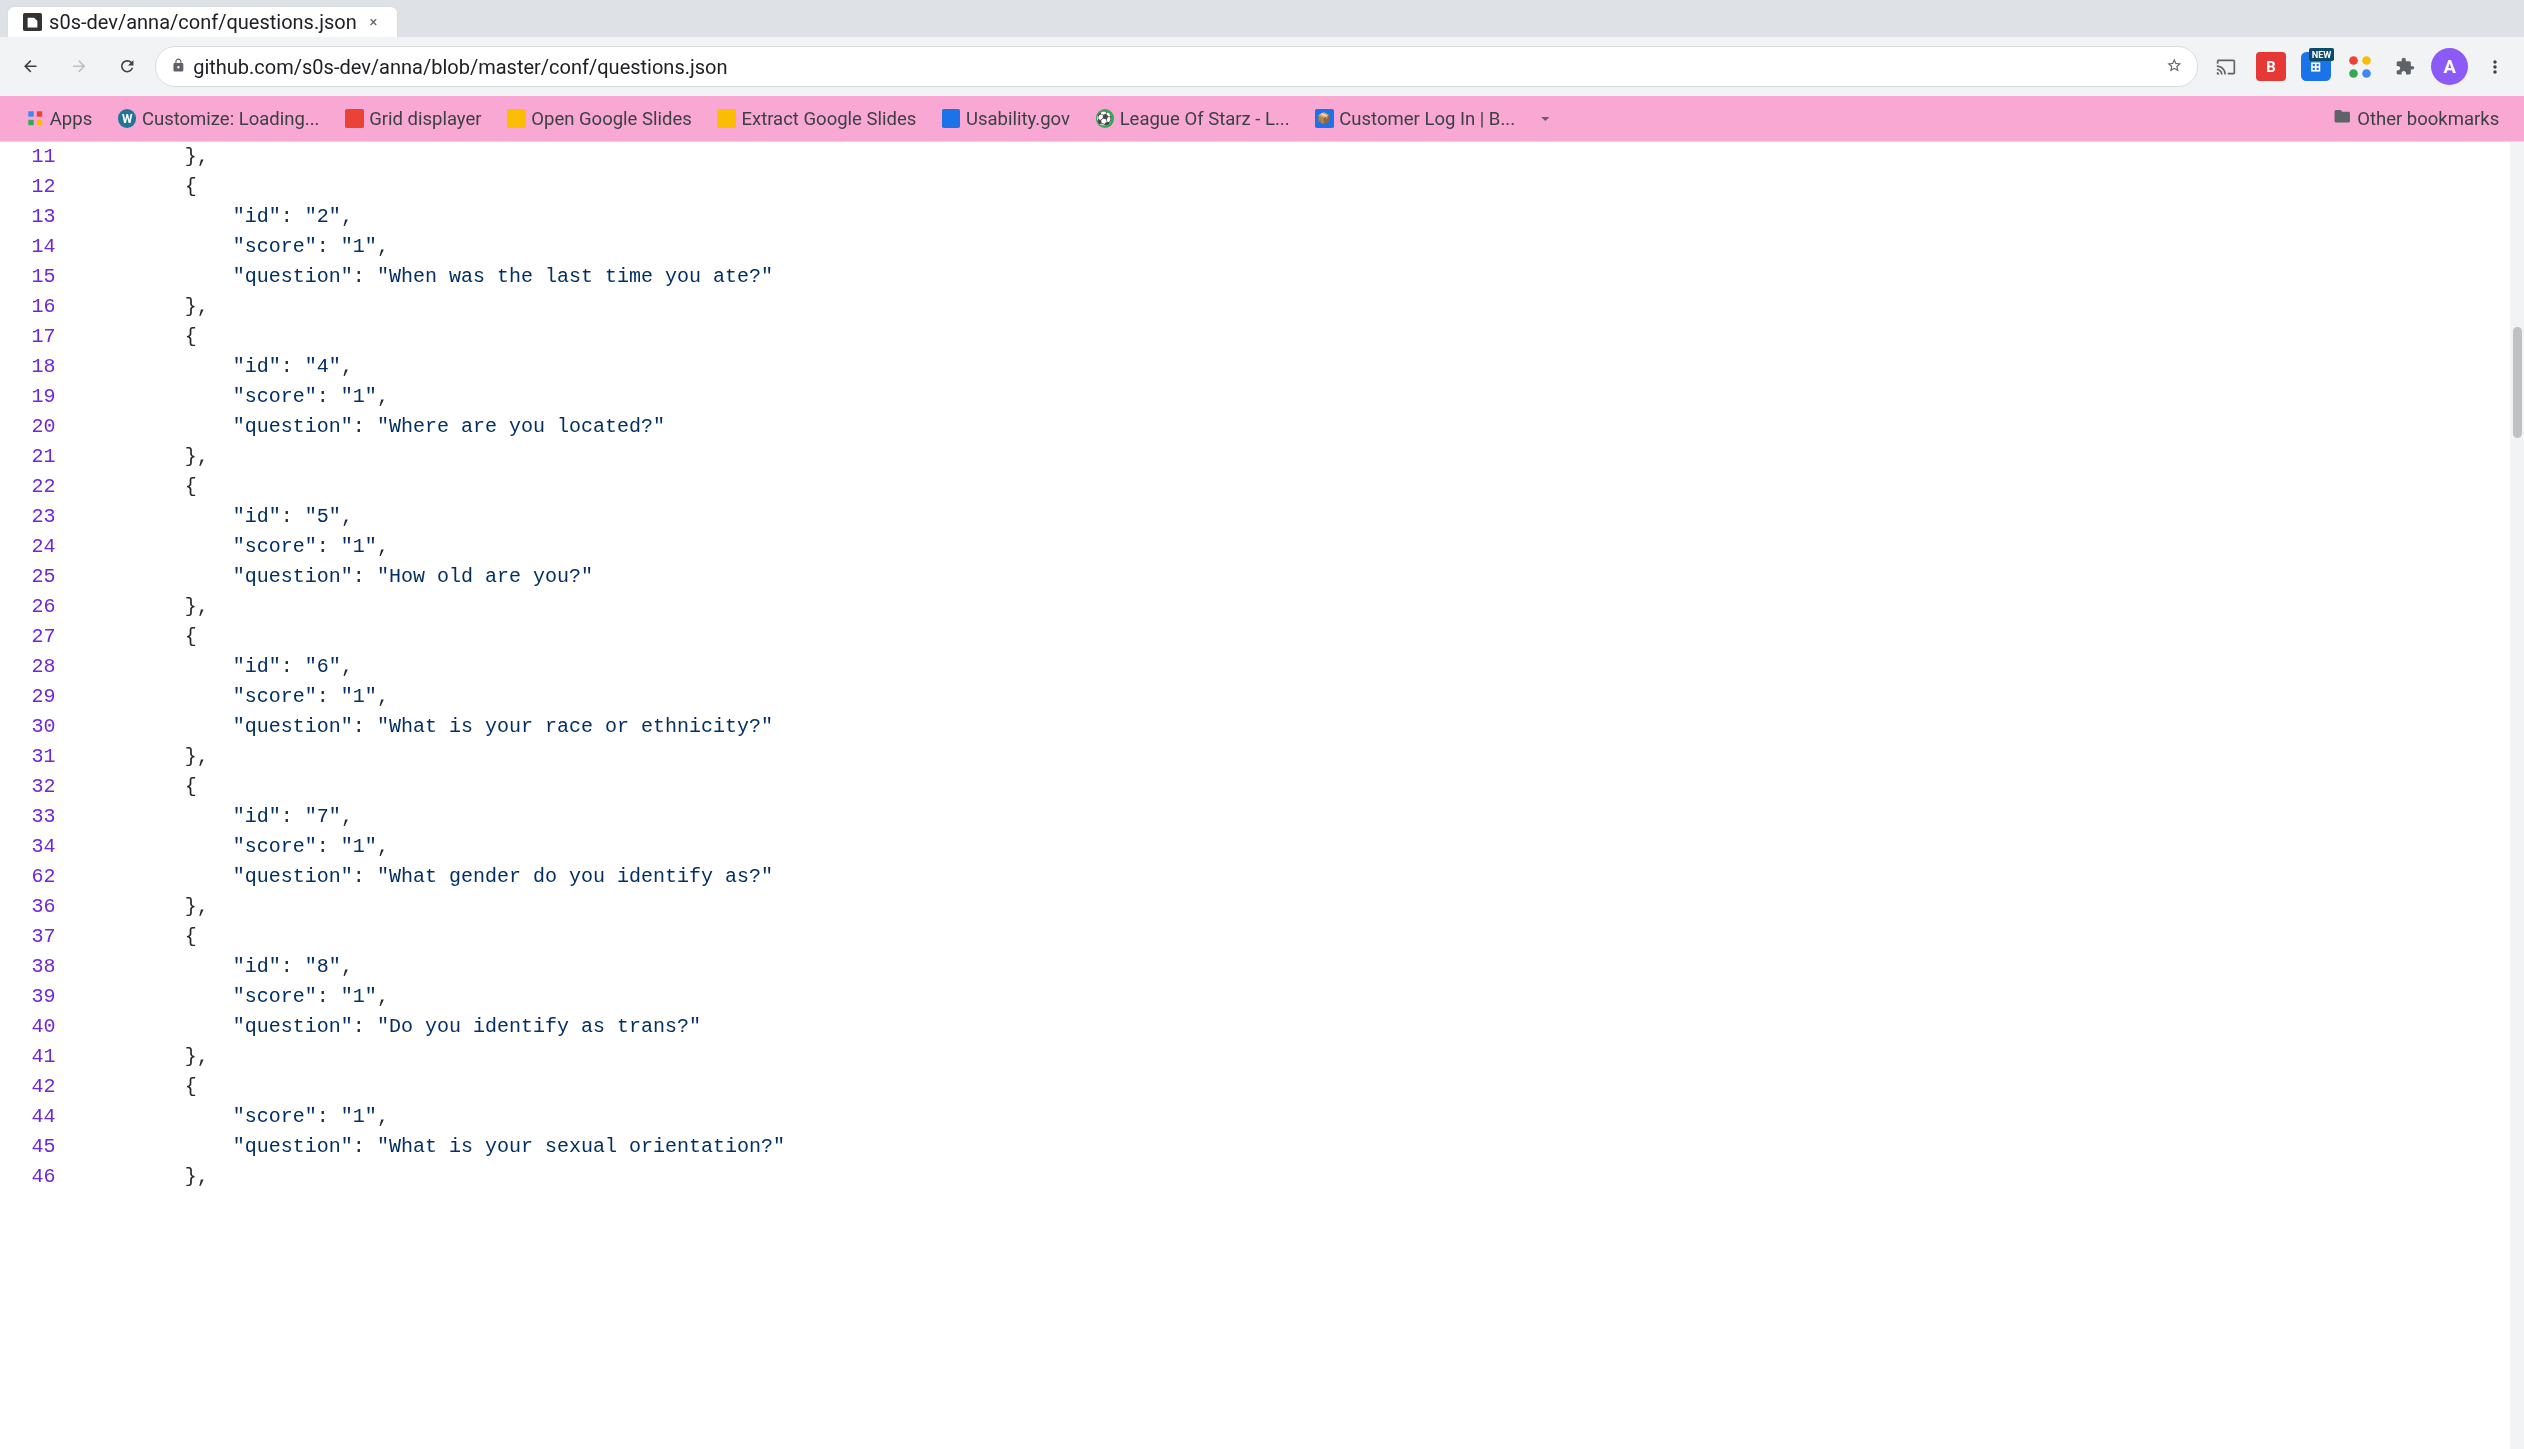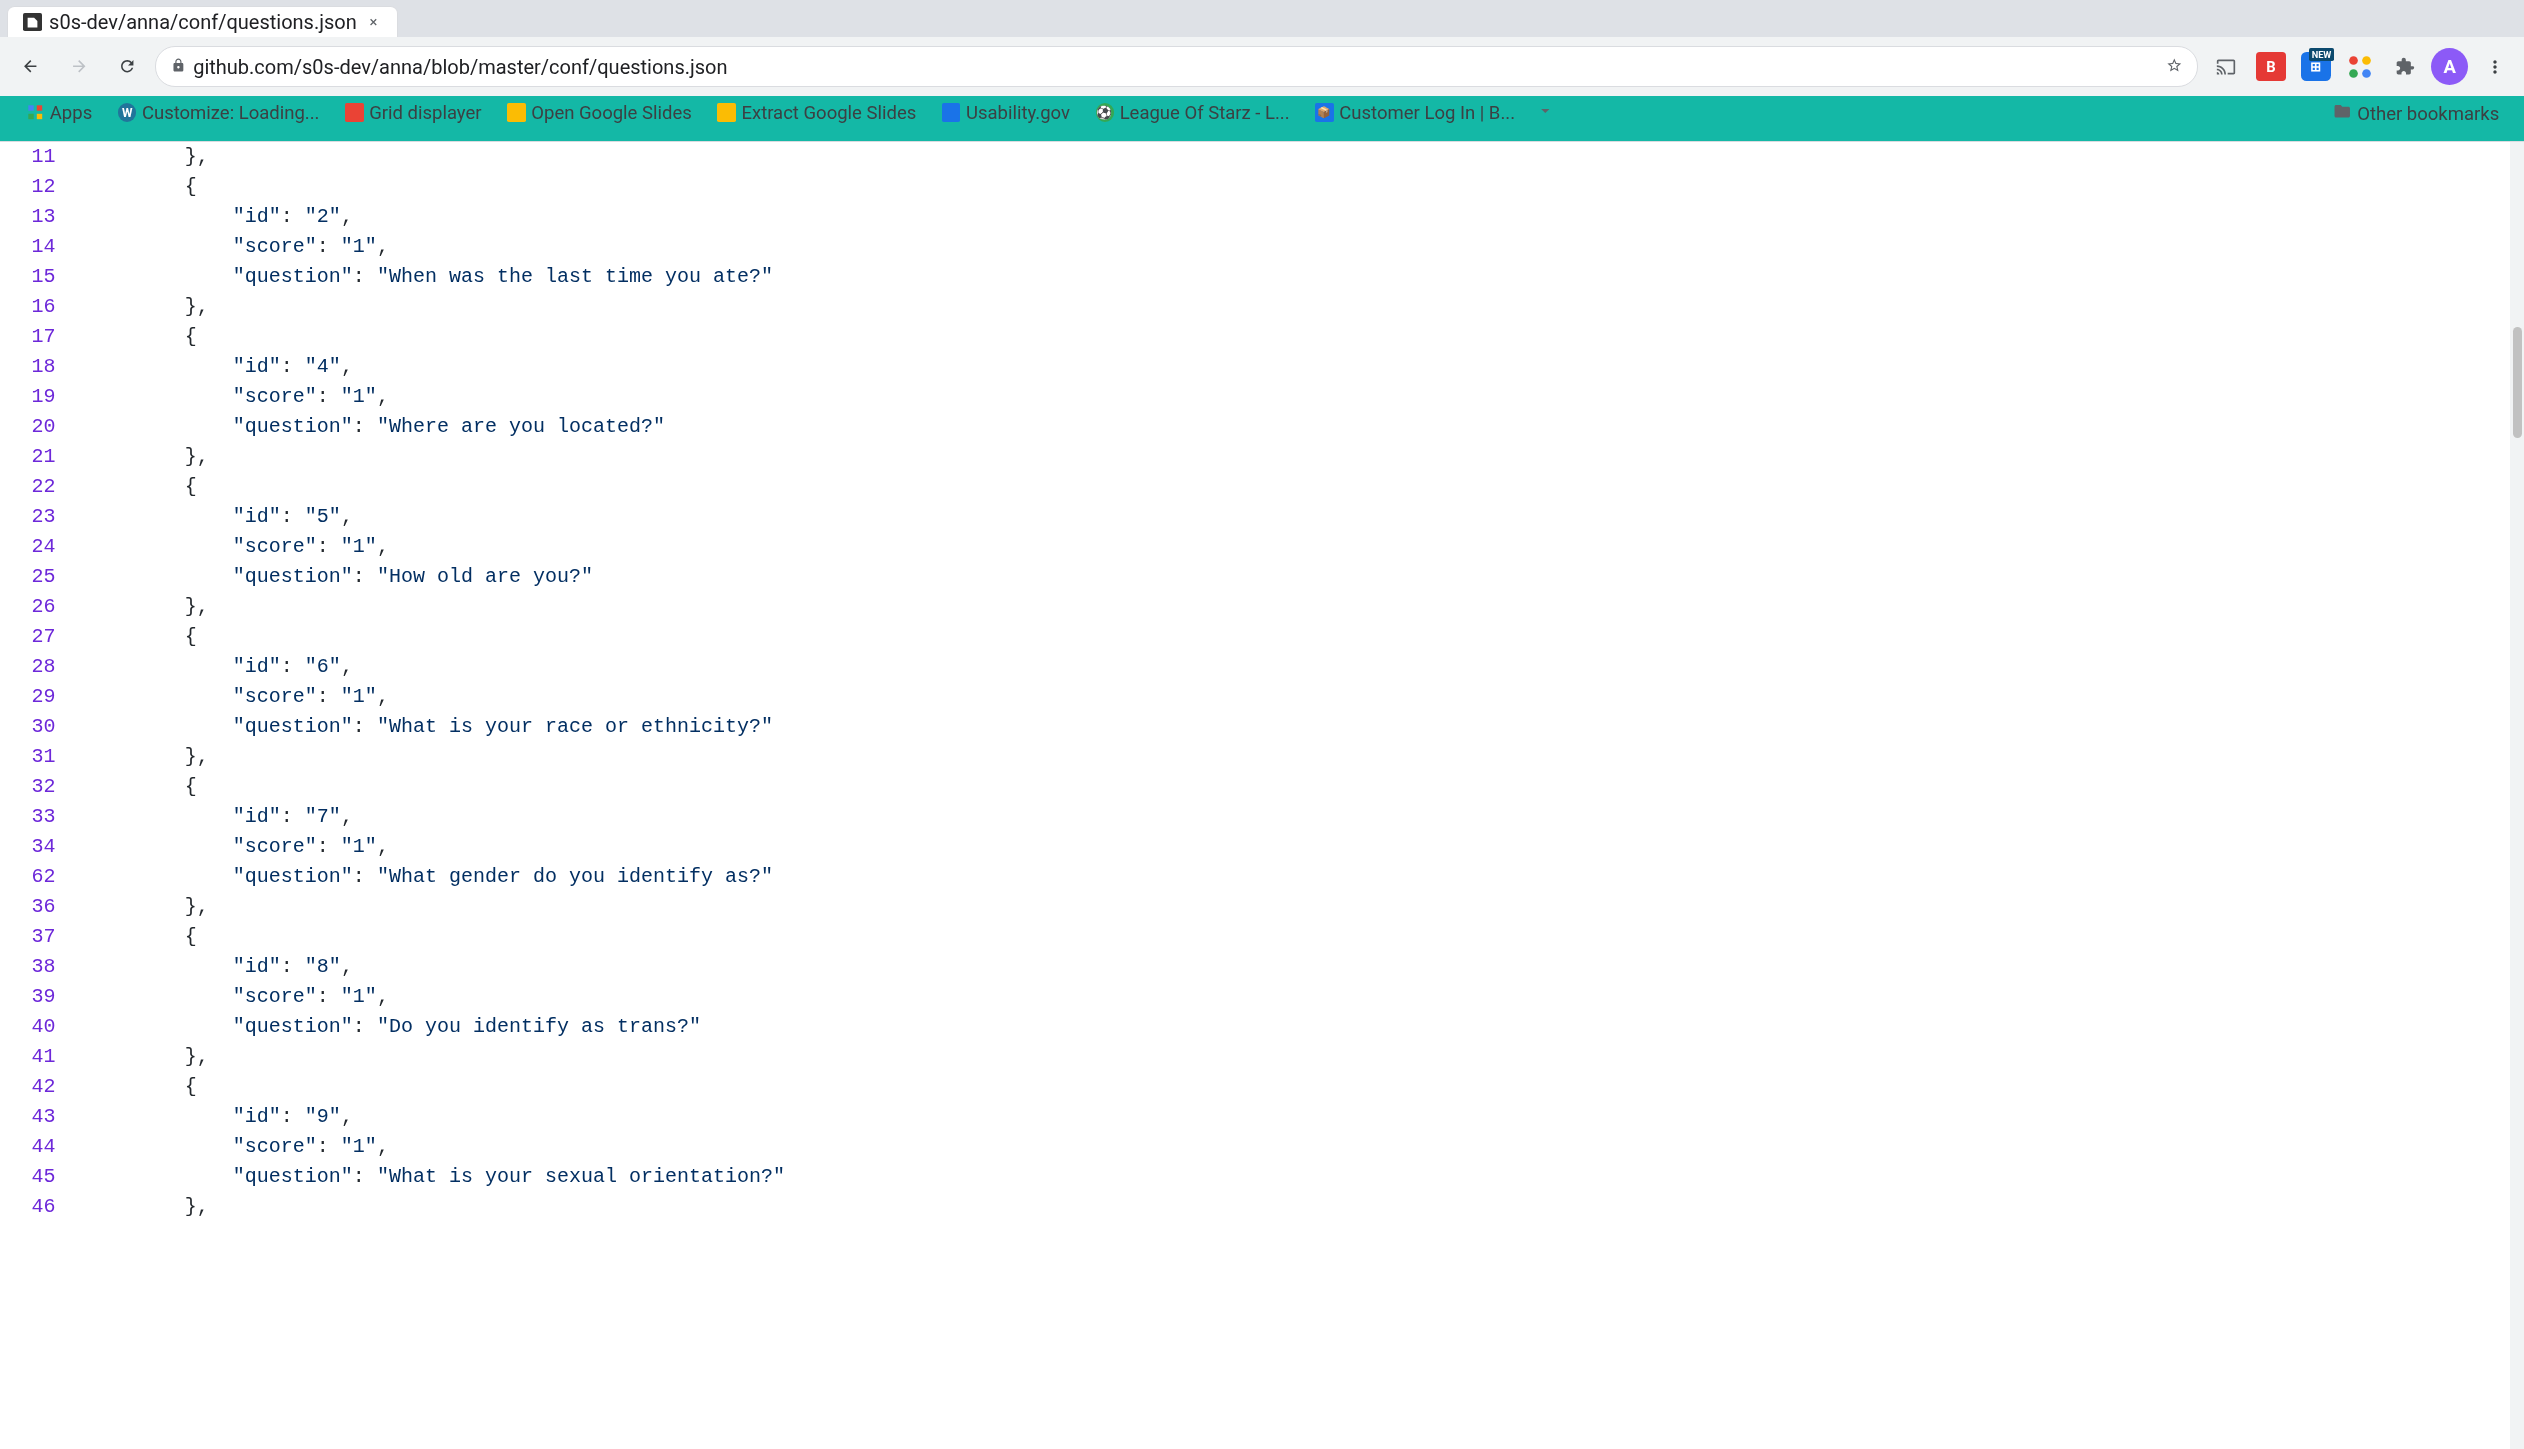--- a/index.html
+++ b/index.html
@@ -140,24 +140,24 @@
       justify-content: center;
       cursor: pointer;
       font-size: 22px;
       color: #3c4043;
       position: relative;
     }
 
     
     .bookmarks-bar {
       height: 46px;
-      background: #14b8a6;
+      background: #f9a8d4;
       border-bottom: 0.9px solid #dadce0;
       display: flex;
-      align-items: flex-start;
+      align-items: center;
       padding: 0 14.8px;
       gap: 3.7px;
       overflow: hidden;
     }
 
     .bookmark-item {
       display: flex;
       align-items: center;
       gap: 5.5px;
       padding: 5.5px 11px;
@@ -533,24 +533,20 @@
           </tr>
           <tr>
             <td class="line-num">41</td>
             <td class="line-content">        },</td>
           </tr>
           <tr>
             <td class="line-num">42</td>
             <td class="line-content">        {</td>
           </tr>
           <tr>
-            <td class="line-num">43</td>
-            <td class="line-content">            <span class="json-key">"id"</span>: <span class="json-string">"9"</span>,</td>
-          </tr>
-          <tr>
             <td class="line-num">44</td>
             <td class="line-content">            <span class="json-key">"score"</span>: <span class="json-string">"1"</span>,</td>
           </tr>
           <tr>
             <td class="line-num">45</td>
             <td class="line-content">            <span class="json-key">"question"</span>: <span class="json-string">"What is your sexual orientation?"</span></td>
           </tr>
           <tr>
             <td class="line-num">46</td>
             <td class="line-content">        },</td>

